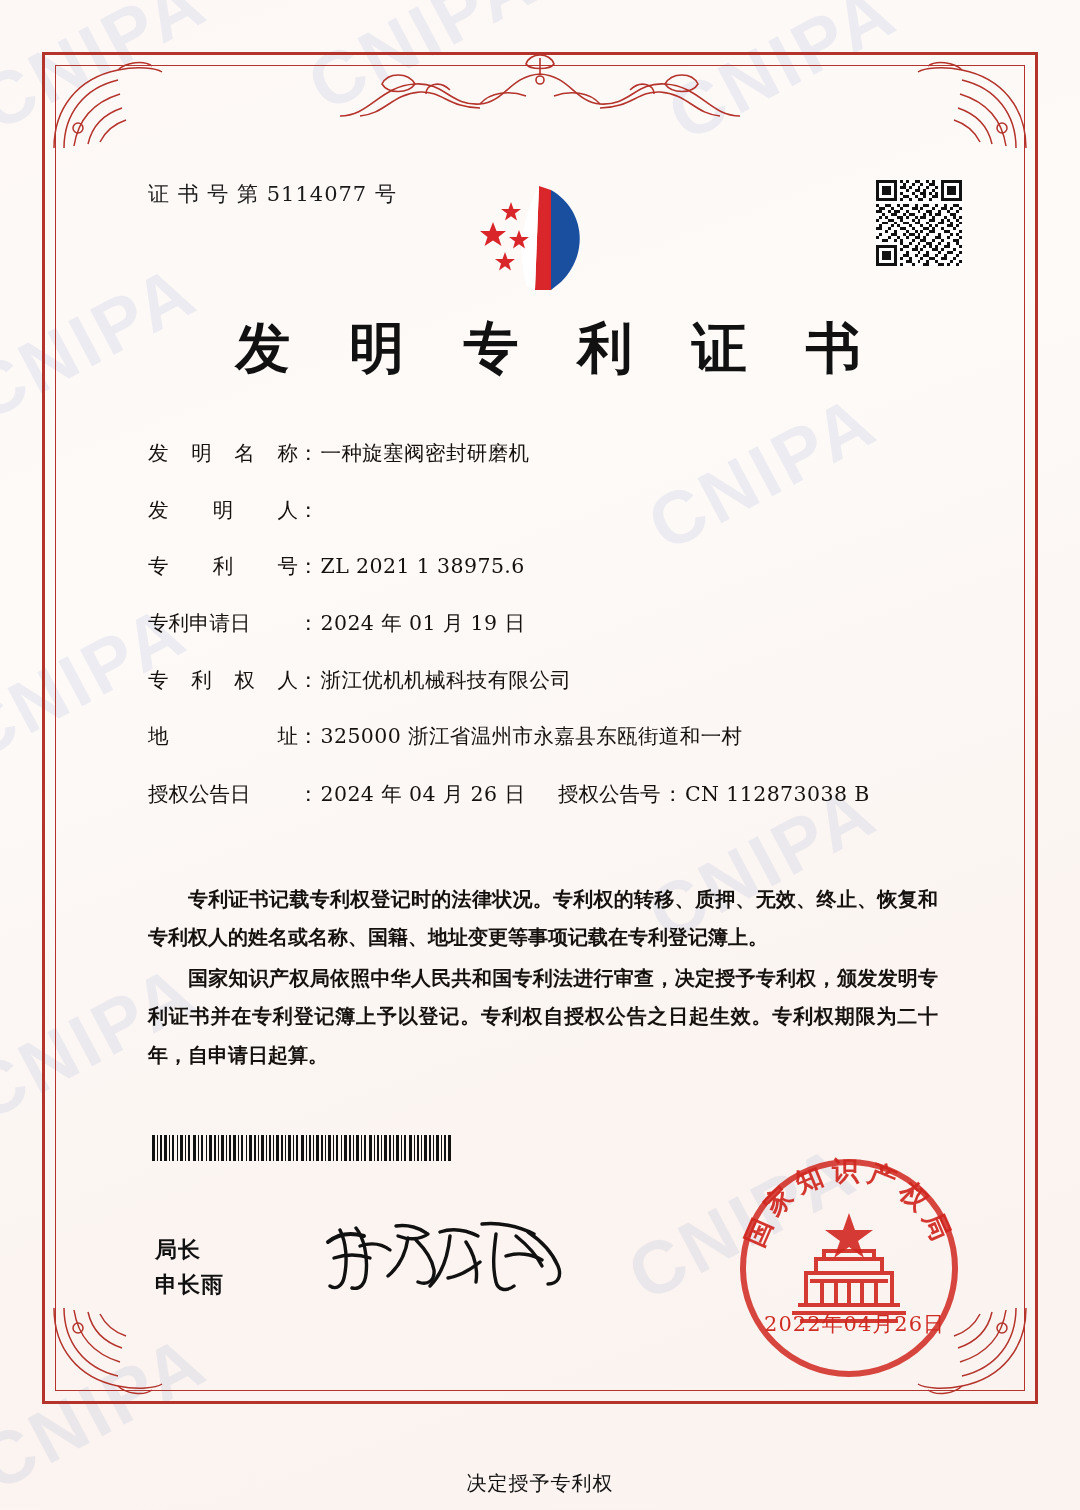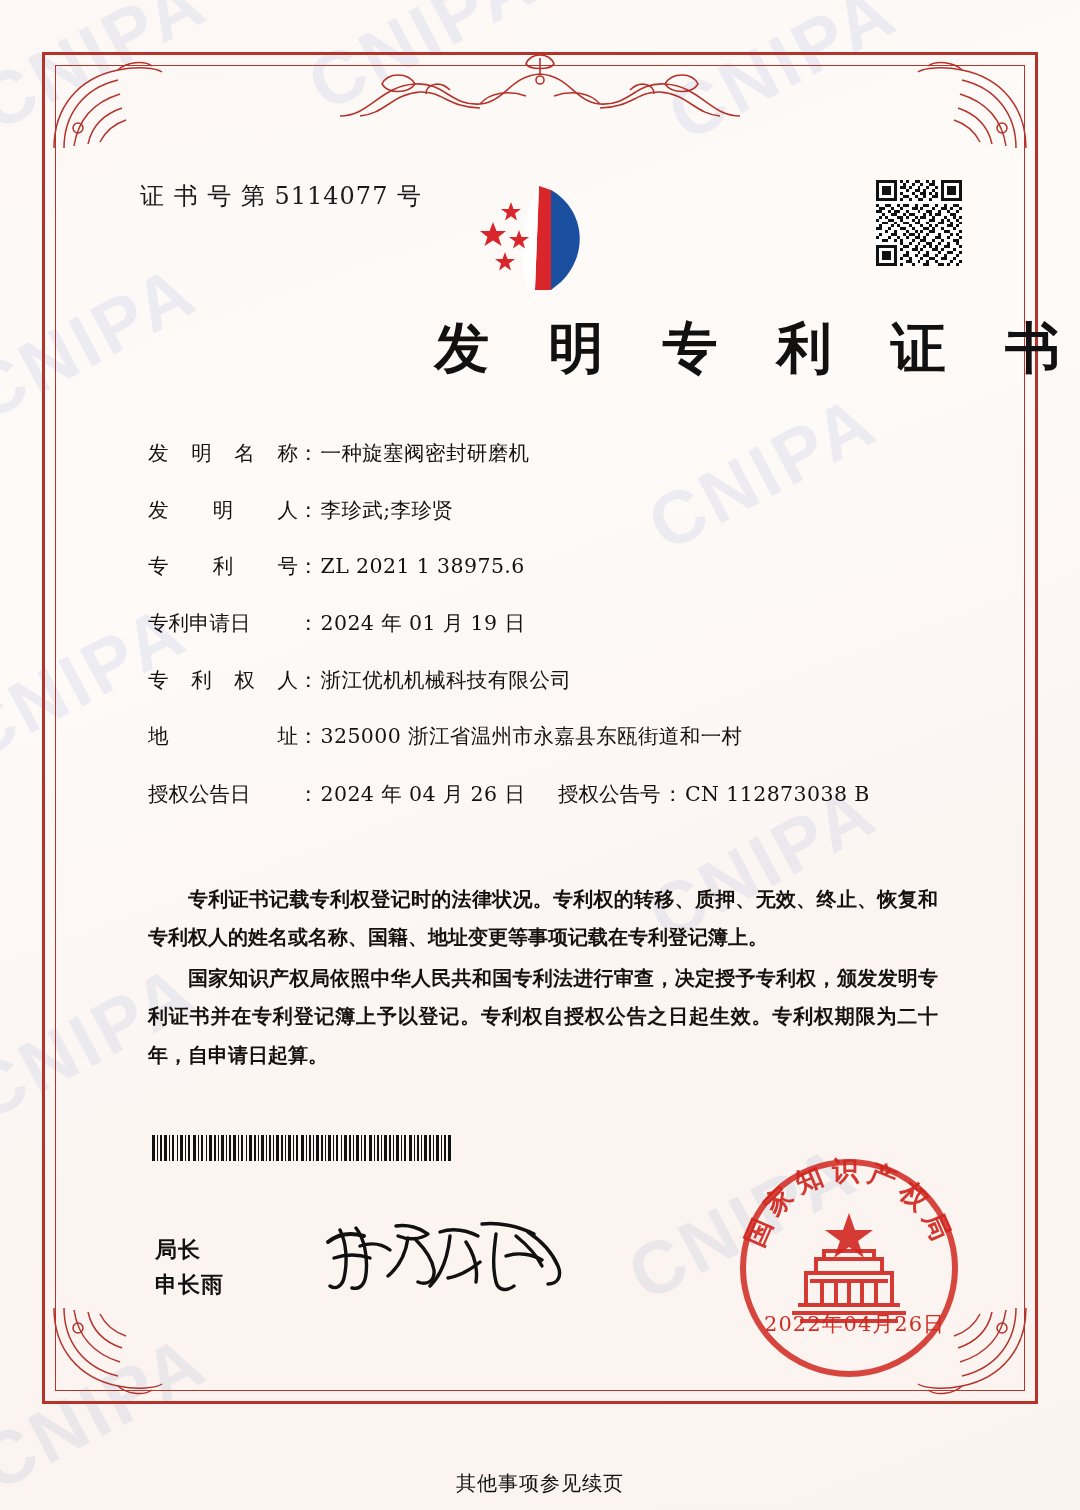--- a/index.html
+++ b/index.html
@@ -79,23 +79,23 @@
     transform: translateX(-50%);
     width: 420px;
     height: 78px;
     color: #b4332b;
   }
   .top-ornament svg { width: 100%; height: 100%; display: block; }
 
   
   .cert-no {
     position: absolute;
-    left: 140px;
+    left: 148px;
     top: 180px;
-    font-size: 24px;
+    font-size: 21px;
     color: #1a1a1a;
     letter-spacing: 1px;
     font-family: "DejaVu Serif", "Liberation Serif", serif;
   }
   .logo {
     position: absolute;
     left: 50%;
     top: 178px;
     transform: translateX(-50%);
     width: 150px;
@@ -110,21 +110,21 @@
     width: 86px;
     height: 86px;
     background: #ffffff;
   }
   .qr svg { display:block; width:100%; height:100%; }
 
   .title {
     position: absolute;
     left: 16px; right: 0;
     top: 312px;
-    text-align: right;
+    text-align: center;
     font-size: 55px;
     letter-spacing: 20px;
     text-indent: 20px;
     font-weight: 700;
     color: #111;
     font-family: "DejaVu Serif", "Liberation Serif", serif;
   }
 
   
   .fields {
@@ -597,21 +597,20 @@
       <div class="field-value">一种旋塞阀密封研磨机</div>
     </div>
 
     <div class="field-row">
       <div class="field-label">
         <span>发</span>
           <span>明</span>
           <span>人</span>
       </div>
       <div class="field-colon">：</div>
-      <div class="field-value">李珍武;李珍贤</div>
     </div>
 
     <div class="field-row">
       <div class="field-label">
         <span>专</span>
           <span>利</span>
           <span>号</span>
       </div>
       <div class="field-colon">：</div>
       <div class="field-value">ZL 2021 1 38975.6</div>
@@ -798,13 +797,13 @@
       <path id="sealArcTop" d="M 25 113 A 88 88 0 0 1 201 113" fill="none"></path>
       <text fill="#d0271f" font-size="27" font-family="'DejaVu Serif','Liberation Serif',serif" font-weight="700" letter-spacing="7" opacity="0.92">
         <textPath href="#sealArcTop" startOffset="50%" text-anchor="middle">国家知识产权局</textPath>
       </text>
     </svg>
   </div>
   <div class="seal-date">2022年04月26日</div>
 
 </div>
 
-<div class="footer-note">其他事项参见续页</div>
+<div class="footer-note">决定授予专利权</div>
 
 </body></html>

